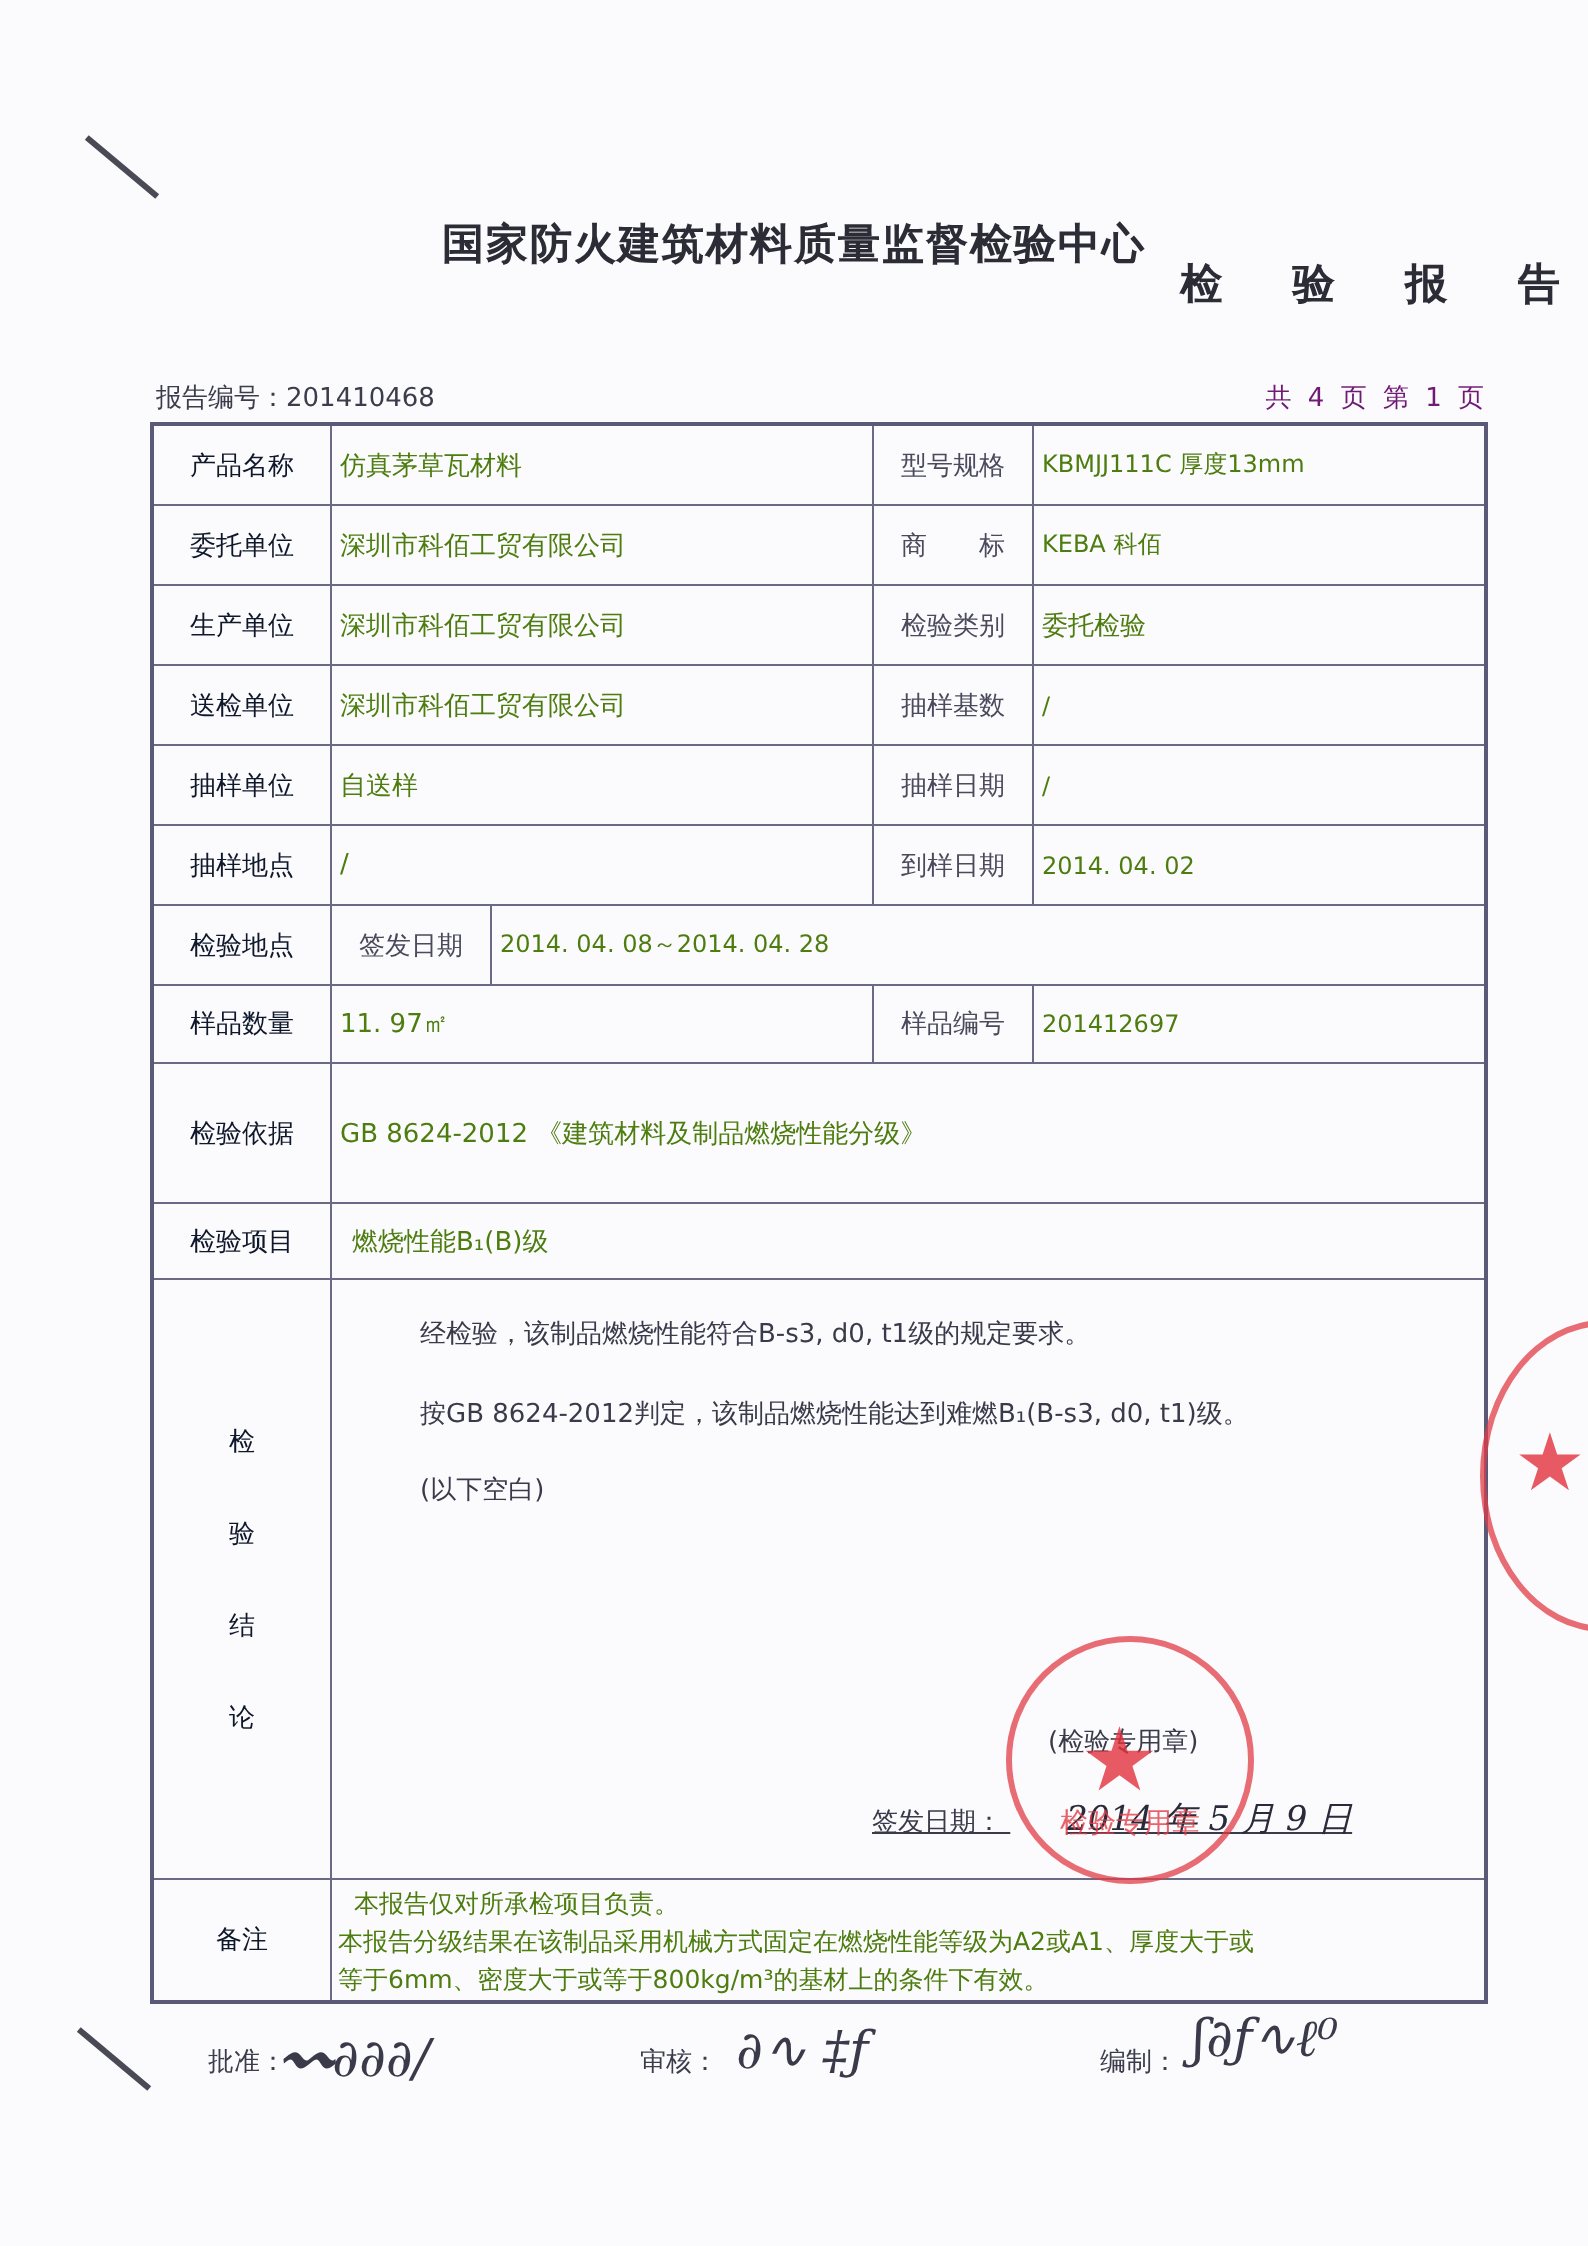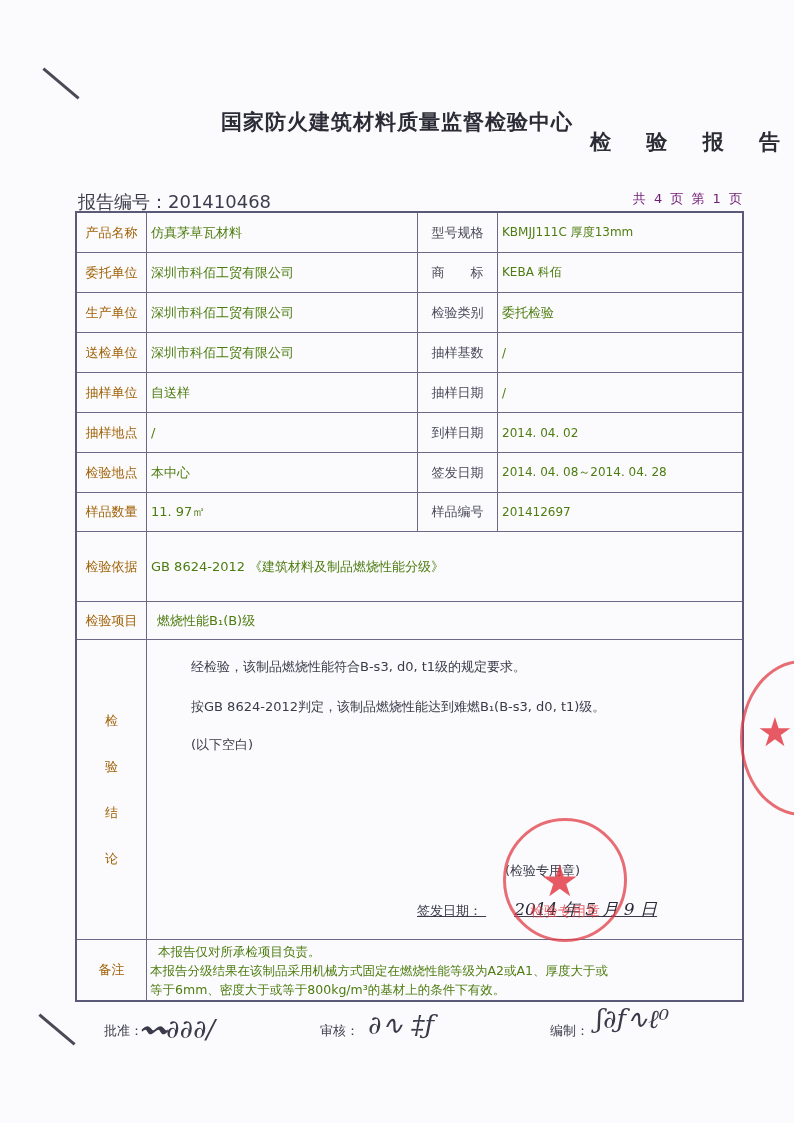--- a/index.html
+++ b/index.html
@@ -11,30 +11,30 @@
   }
   .title1 {
     position:absolute; left:0; width:794px; top:88px; text-align:center;
     font-size:21px; font-weight:bold; letter-spacing:1px; color:#2c2c36;margin-top:20px;
   }
   .title2 {
     position:absolute; left:0; width:794px; top:128px; text-align:right;
     font-size:21px; font-weight:bold; letter-spacing:14px; color:#2c2c36;
     padding-left:14px; box-sizing:border-box;
   }
-  .report-no { position:absolute; left:78px; top:190px; font-size:18px; color:#3c3c4c; }
+  .report-no { position:absolute; left:78px; top:190px; font-size:13px; color:#3c3c4c; }
   .pages { position:absolute; right:52px; top:190px; font-size:13px; color:#701a75; word-spacing:4px; }
   .grid {
     position:absolute; left:75px; top:211px; width:669px;
     border:2px solid #5a5a78; box-sizing:border-box;
   }
   .row { display:flex; border-bottom:1.5px solid #6a6a86; box-sizing:border-box; }
   .row:last-child { border-bottom:none; }
   .cell { box-sizing:border-box; display:flex; align-items:center; font-size:13px; }
-  .lbl { width:70px; justify-content:center; border-right:1.5px solid #6a6a86; color:#a16207; }
+  .lbl { width:89px; justify-content:center; border-right:1.5px solid #6a6a86; color:#0f172a; }
   .val { padding-left:4px; color:#4d7c0f; }
   .v1 { width:271px; border-right:1.5px solid #6a6a86; }
   .lbl2 { width:80px; justify-content:center; border-right:1.5px solid #6a6a86; color:#4a4a5c; }
   .v2 { flex:1; font-size:12px; }
   .h40 { height:40px; }
   .h39 { height:39px; }
   .tall { height:70px; }
   .item { height:38px; }
   .concl { height:300px; }
   .concl .lbl { flex-direction:column; justify-content:center; gap:28px; }
@@ -106,21 +106,20 @@
     <div class="cell val v2">/</div>
   </div>
   <div class="row h40">
     <div class="cell lbl">抽样地点</div>
     <div class="cell val v1">/</div>
     <div class="cell lbl2">到样日期</div>
     <div class="cell val v2">2014. 04. 02</div>
   </div>
   <div class="row h40">
     <div class="cell lbl">检验地点</div>
-    <div class="cell val v1">本中心</div>
     <div class="cell lbl2">签发日期</div>
     <div class="cell val v2">2014. 04. 08～2014. 04. 28</div>
   </div>
   <div class="row h39">
     <div class="cell lbl">样品数量</div>
     <div class="cell val v1">11. 97㎡</div>
     <div class="cell lbl2">样品编号</div>
     <div class="cell val v2">201412697</div>
   </div>
   <div class="row tall">

